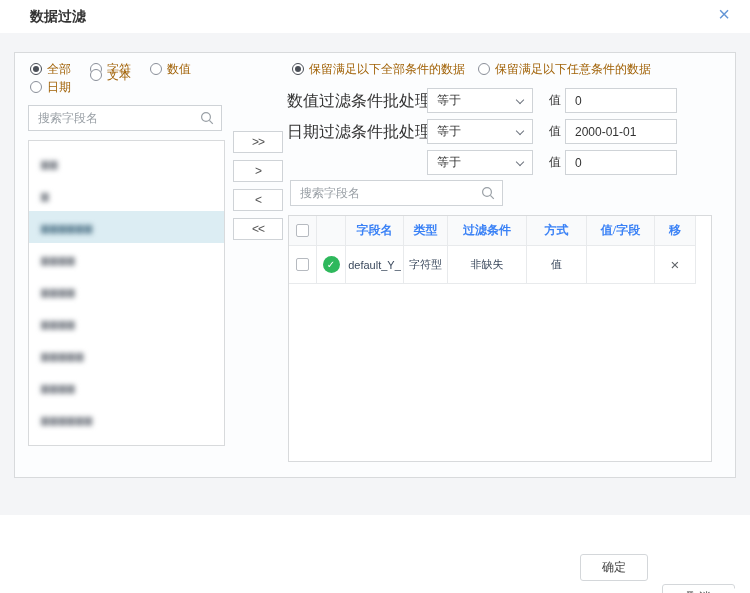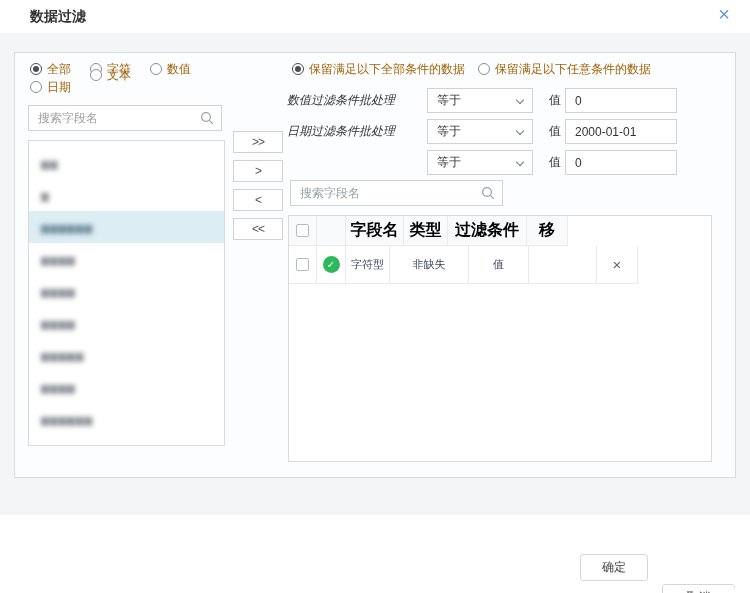--- a/index.html
+++ b/index.html
@@ -31,30 +31,30 @@
   .listbox { position:absolute; left:28px; top:140px; width:197px; height:306px; background:#fff; border:1px solid #d8dadc; padding-top:6px; overflow:hidden; }
   .list-item { height:32px; display:flex; align-items:center; padding-left:12px; cursor:pointer; }
   .list-item.selected { background:#dcedf3; }
   .blur-txt { filter:blur(2.5px); color:#8e9299; font-size:10px; letter-spacing:1px; white-space:nowrap; }
   .list-item.selected .blur-txt { color:#6f8fa0; }
 
   
   .tbtn { position:absolute; left:233px; width:50px; height:22px; background:#fff; border:1px solid #cfd3d7; color:#555; font-size:12px; letter-spacing:-1px; display:flex; align-items:center; justify-content:center; cursor:pointer; }
 
   
-  .b-label { position:absolute; font-size:12px; color:#333; line-height:25px; white-space:nowrap;font-style:italic; }
+  .b-label { position:absolute; font-size:16px; color:#333; line-height:25px; white-space:nowrap; }
   .select { position:absolute; width:106px; height:25px; background:#fff; border:1px solid #cfd3d7; display:flex; align-items:center; padding:0 22px 0 9px; font-size:12px; color:#333; cursor:pointer; }
   .select .chev { position:absolute; right:9px; top:8px; width:6px; height:6px; border-left:1.4px solid #707680; border-bottom:1.4px solid #707680; transform:rotate(-45deg); }
   .v-label { position:absolute; font-size:12px; color:#333; line-height:25px; }
   .v-input { position:absolute; width:112px; height:25px; background:#fff; border:1px solid #cfd3d7; font-size:12px; color:#333; padding:0 9px; outline:none; font-family:inherit; }
 
   
   .tablebox { position:absolute; left:288px; top:215px; width:424px; height:247px; background:#fff; border:1px solid #d8dadc; overflow:hidden; }
   .t-row { display:flex; width:407px; }
-  .t-head .cell { height:30px; background:#f9fafb; color:#000000; font-weight:bold; font-size:16px;font-family:Liberation Serif, serif; }
+  .t-head .cell { height:30px; background:#f9fafb; color:#3b82f6; font-weight:bold; font-size:12px;font-family:Liberation Serif, serif; }
   .t-body .cell { height:38px; font-size:11px; color:#3c4a5e; }
   .cell { display:flex; align-items:center; justify-content:center; border-right:1px solid #e8eaec; border-bottom:1px solid #e8eaec; overflow:hidden; white-space:nowrap; }
   .c1{width:28px;} .c2{width:29px;} .c3{width:58px;} .c4{width:44px;} .c5{width:79px;} .c6{width:60px;} .c7{width:68px;} .c8{width:41px;}
   .chk { width:13px; height:13px; border:1px solid #b6bac0; border-radius:2px; background:#fff; cursor:pointer; }
   .check-circle { width:17px; height:17px; border-radius:50%; background:#2eb85c; color:#fff; font-size:10px; display:flex; align-items:center; justify-content:center; }
   .check-circle::after { content:"✓"; font-weight:bold; }
   .cond-muted { color:#8796a5; }
   .remove-x { font-size:15px; color:#5f6368; cursor:pointer; line-height:1; }
 
   
@@ -182,29 +182,32 @@
 
   <div class="tablebox">
     <div class="t-head t-row">
       <div class="cell c1">
           <span class="chk"></span>
         </div>
       <div class="cell c2"></div>
       <div class="cell c3">字段名</div>
       <div class="cell c4">类型</div>
       <div class="cell c5">过滤条件</div>
+      <div class="cell c6">方式</div>
+      <div class="cell c7">值/字段</div>
       <div class="cell c8">移</div>
     </div>
     <div class="t-body t-row">
       <div class="cell c1">
           <span class="chk"></span>
         </div>
       <div class="cell c2">
           <span class="check-circle"></span>
         </div>
+      <div class="cell c3">default_Y_</div>
       <div class="cell c4">字符型</div>
       <div class="cell c5 cond-muted">非缺失</div>
       <div class="cell c6">值</div>
       <div class="cell c7"></div>
       <div class="cell c8">
           <span class="remove-x">×</span>
         </div>
     </div>
   </div>
 

